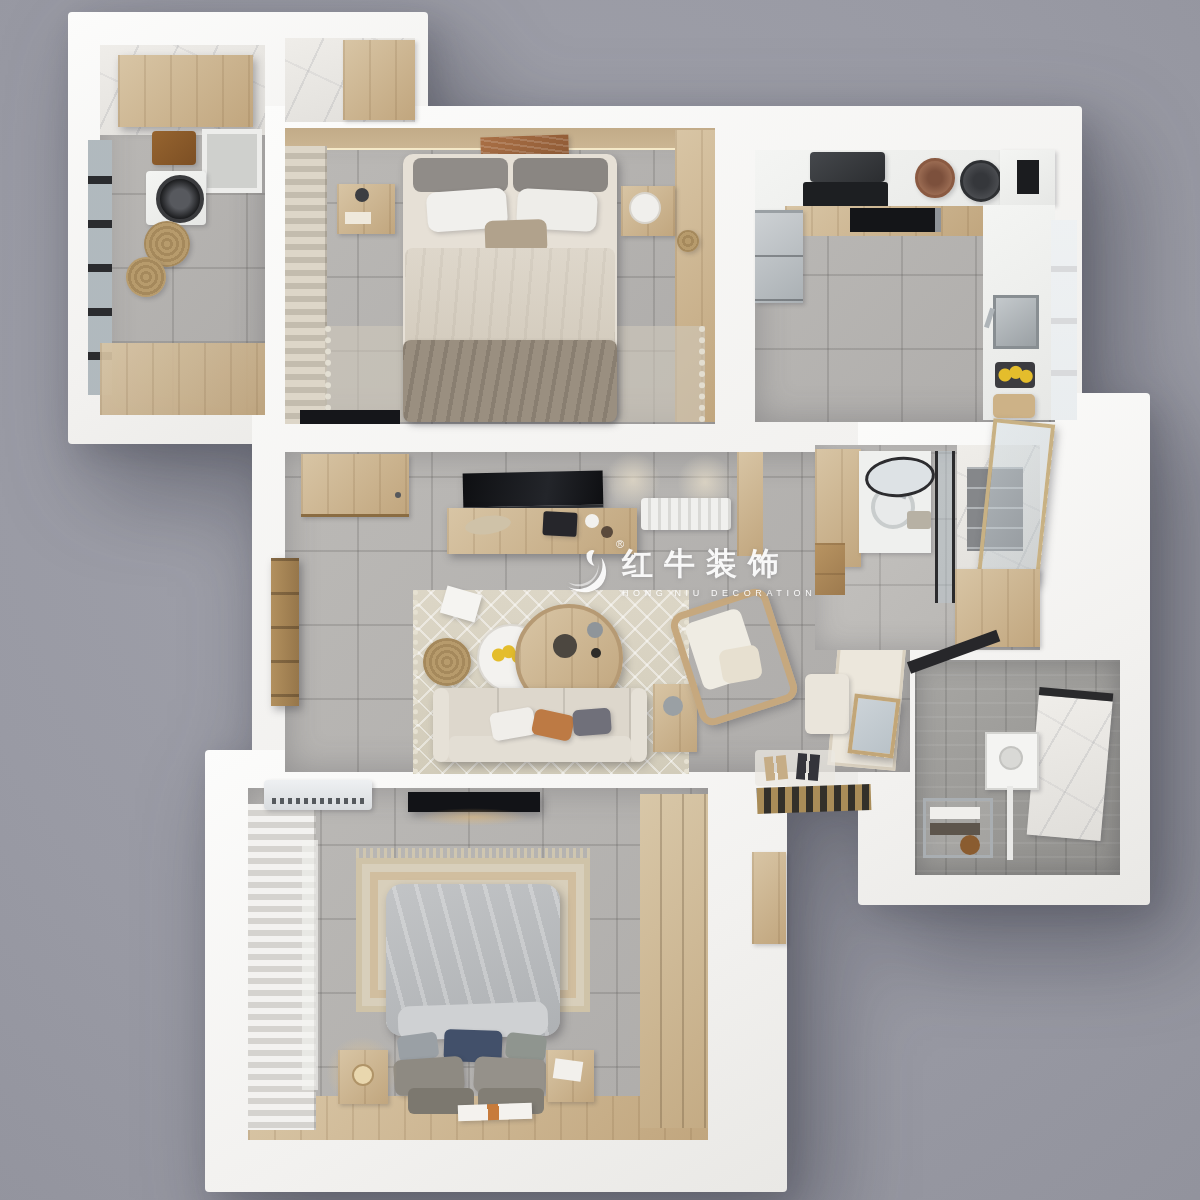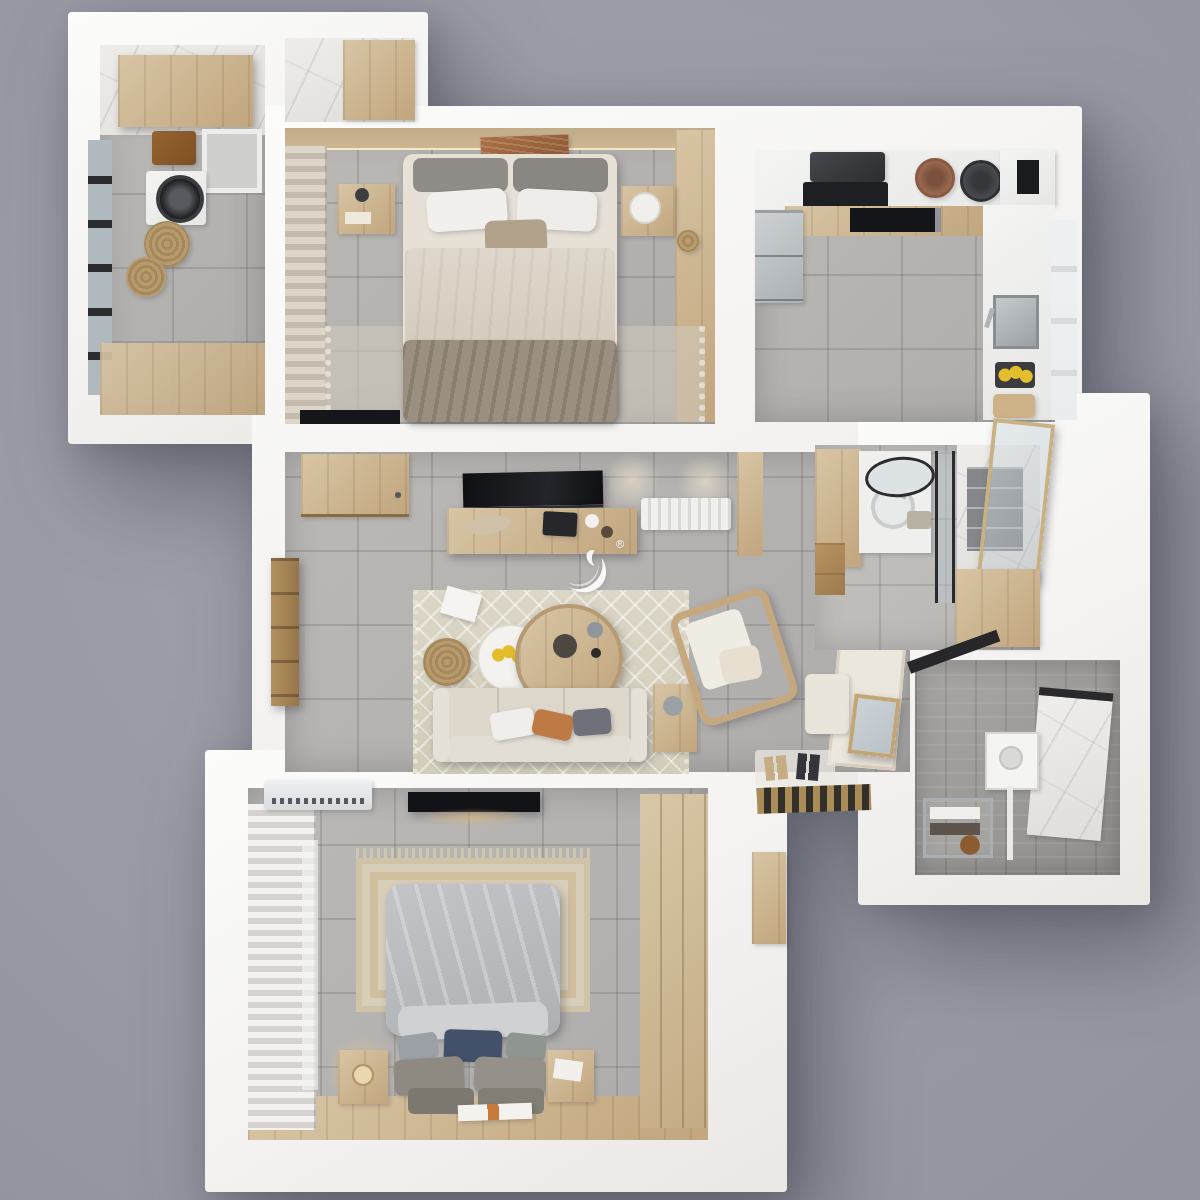--- a/index.html
+++ b/index.html
@@ -209,15 +209,19 @@
 
   <div id="wm">
     <div class="wm-logo">
       <svg viewBox="0 0 64 64" width="56" height="56">
         <path d="M12 50 C20 56 34 55 44 46 C52 39 55 28 52 18 C58 26 60 40 52 49 C42 60 24 60 12 50 Z" fill="rgba(255,255,255,.92)"></path>
         <path d="M44 10 C40 16 40 22 44 27 C38 26 34 20 35 13 C38 9 42 8 44 10 Z" fill="rgba(255,255,255,.92)"></path>
         <path d="M14 46 C22 50 32 49 40 43 C46 38 49 31 48 24 C50 32 47 41 39 47 C31 52 20 52 14 46 Z" fill="rgba(255,255,255,.55)"></path>
       </svg>
       <span class="wm-reg">®</span>
     </div>
+    <div>
+      <div class="wm-cn">红牛装饰</div>
+      <div class="wm-en">HONG NIU DECORATION</div>
+    </div>
   </div>
 
 </div>
 
 </body></html>

